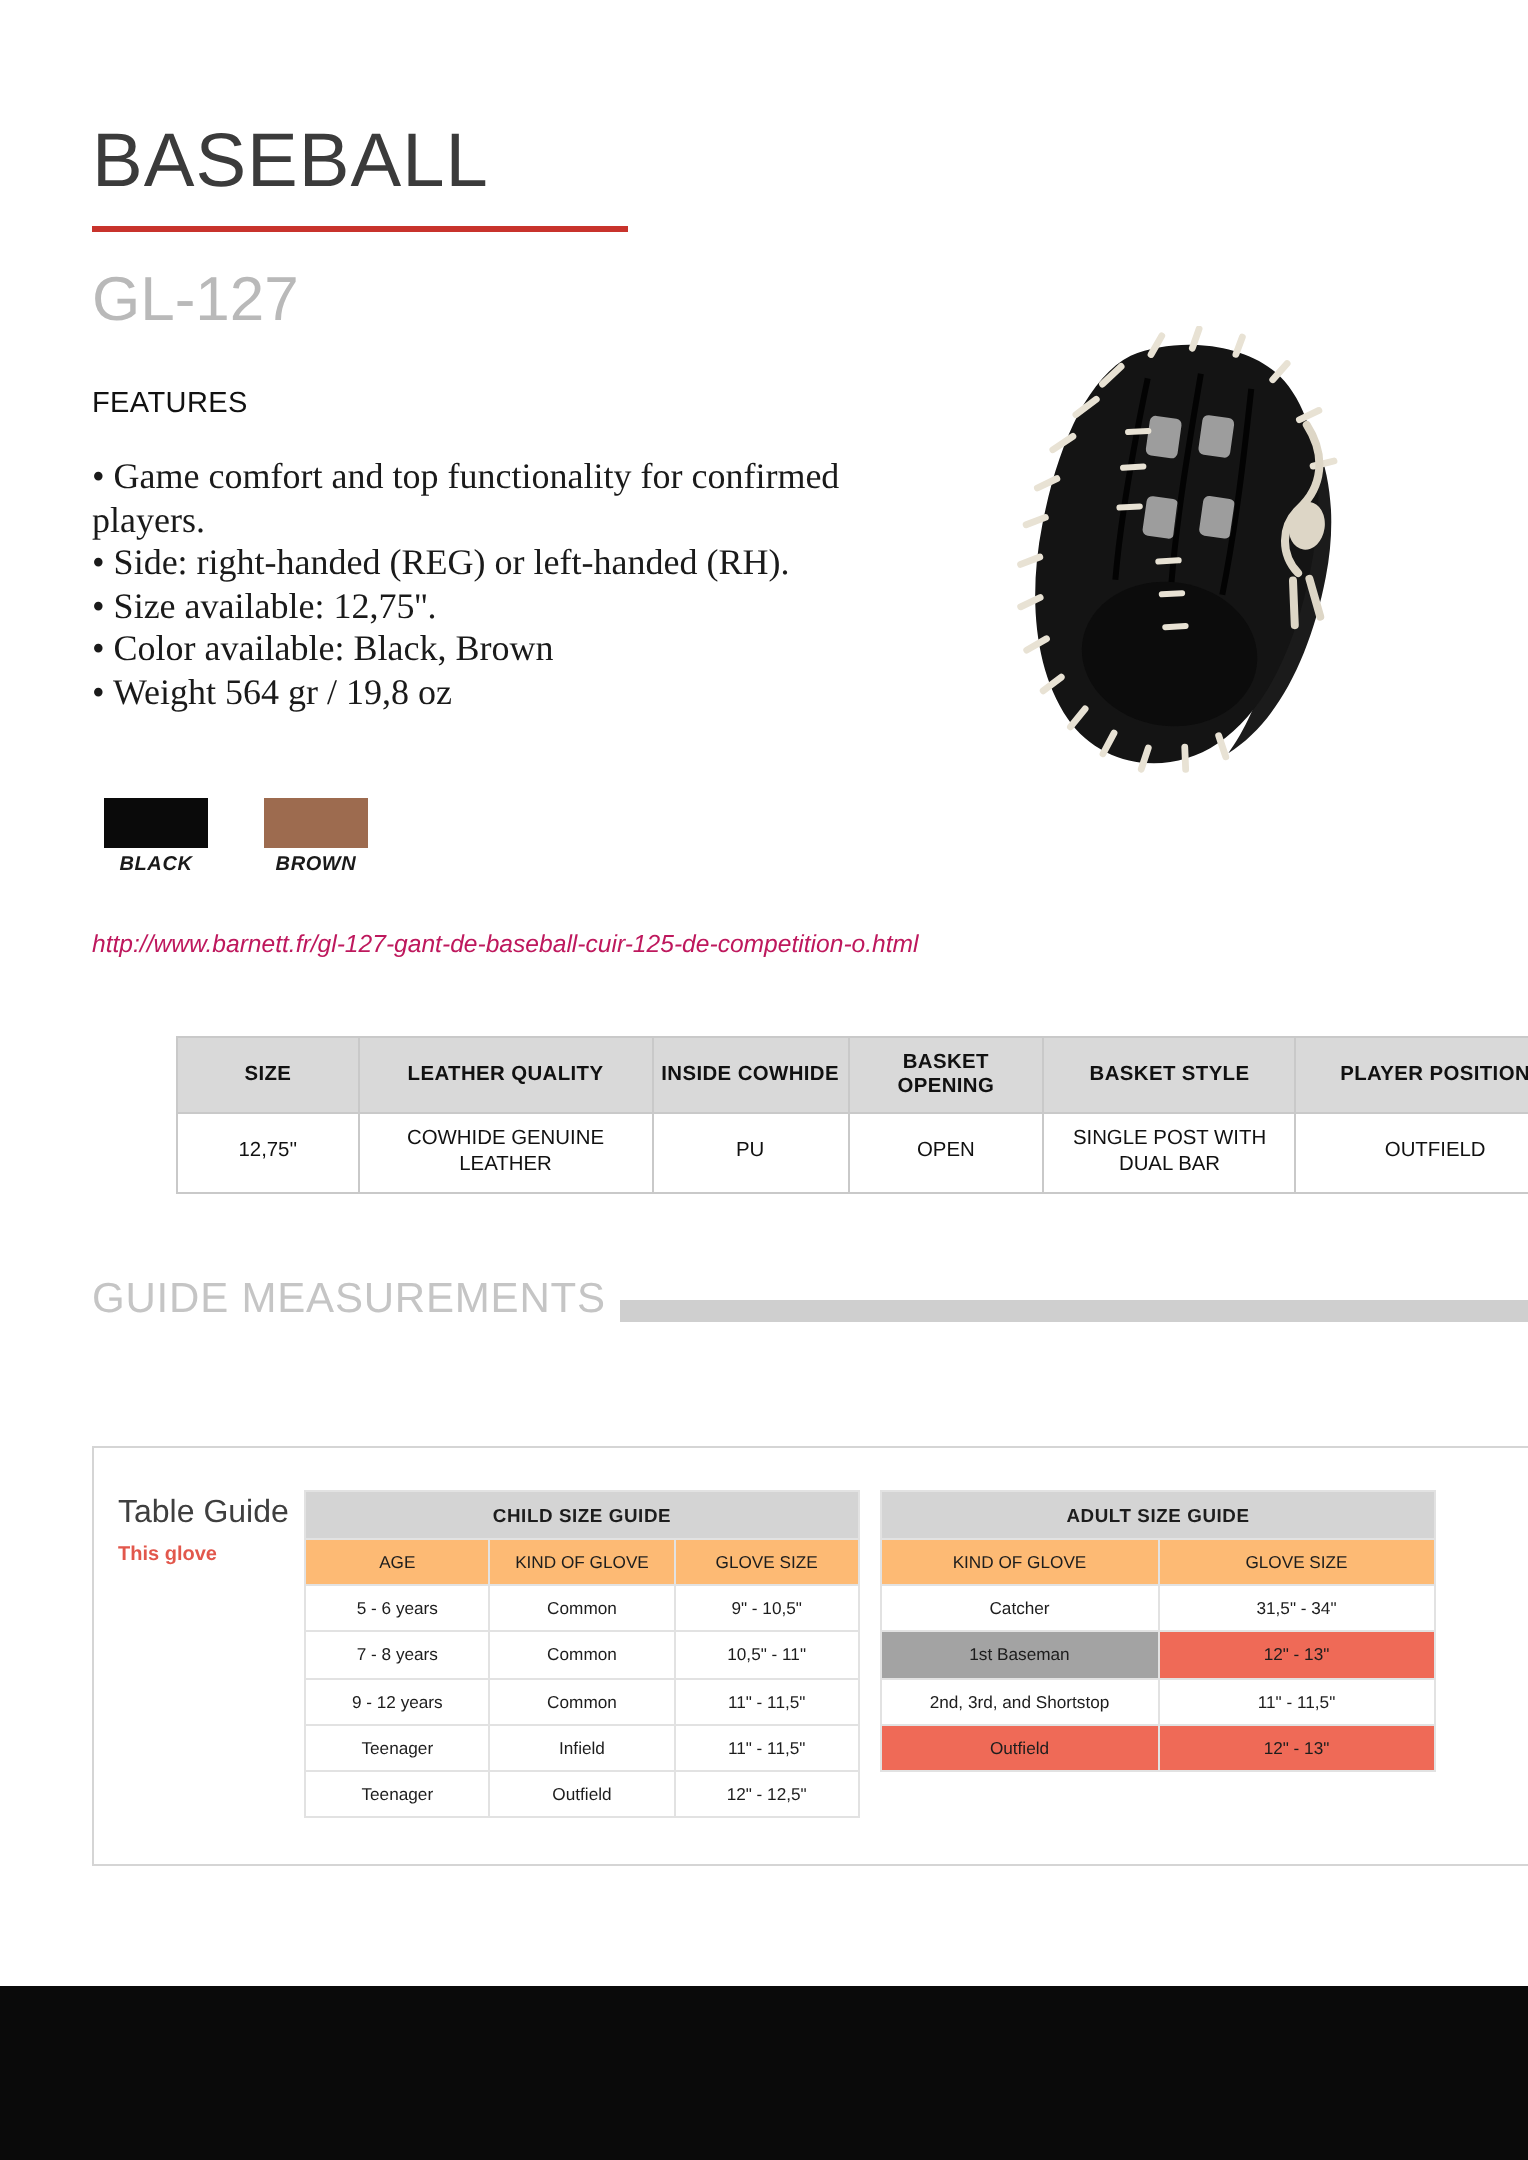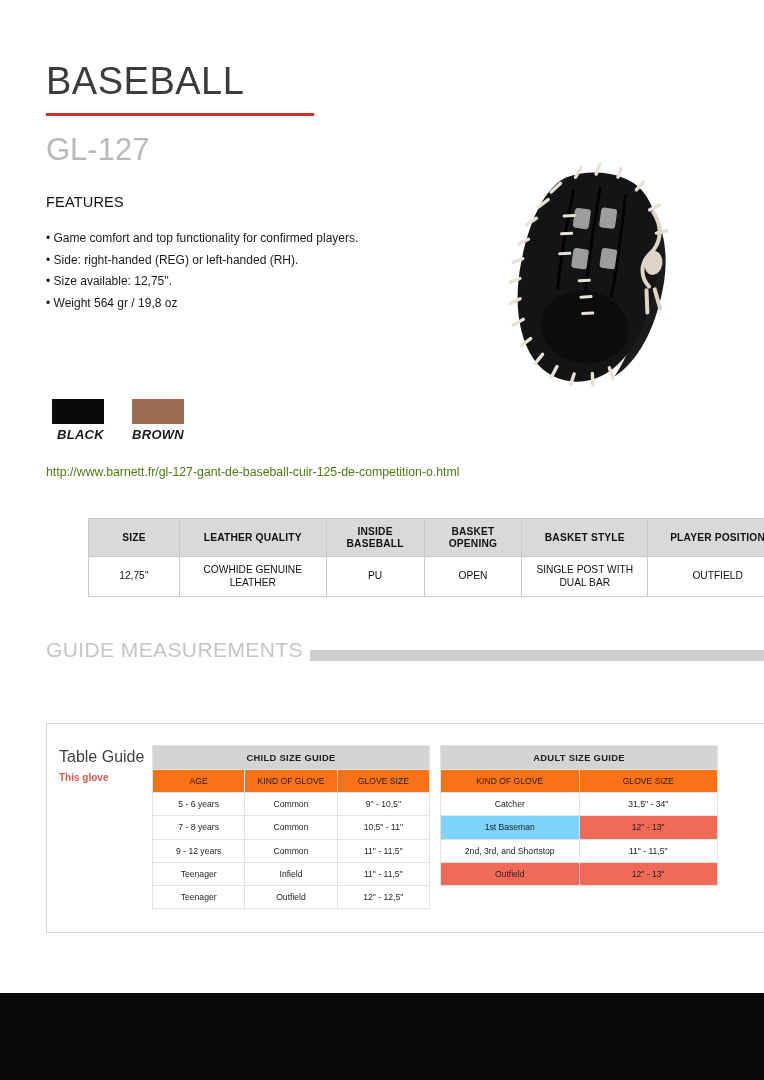--- a/index.html
+++ b/index.html
@@ -47,46 +47,48 @@
     left: 46px; top: 194px;
     font-size: 14.5px;
     font-weight: normal;
     color: #111;
     letter-spacing: 0.2px;
   }
   .features-list {
     position: absolute;
     left: 46px; top: 228px;
     width: 420px;
-    font-size: 12px;
+    font-size: 18px;
     line-height: 21.5px;
     color: #1a1a1a;
+    font-family: Liberation Serif, serif;
   }
   .features-list p { margin: 0; }
 
   
   .swatches { position: absolute; left: 52px; top: 399px; display: flex; gap: 28px; }
   .swatch-wrap { width: 52px; }
   .swatch { width: 52px; height: 25px; }
   .swatch-label {
     margin-top: 3px;
-    font-size: 13px;
+    font-size: 10px;
     font-style: italic;
     font-weight: bold;
     color: #1a1a1a;
-    text-align: right;
+    text-align: center;
     letter-spacing: 0.3px;
   }
 
   
   .product-url {
     position: absolute;
     left: 46px; top: 465px;
     font-size: 12.3px;
-    color: #4d7c0f;
+    font-style: italic;
+    color: #be185d;
   }
 
   
   .glove-figure {
     position: absolute;
     left: 503px; top: 163px;
     width: 185px; height: 240px;
   }
 
   
@@ -176,21 +178,21 @@
     height: 23.2px;
     font-weight: 400;
   }
   .size-table .banner {
     background: #d4d4d4;
     font-weight: bold;
     font-size: 9.4px;
     letter-spacing: 0.3px;
     height: 24px;
   }
-  .size-table .colhead { background: #f97316; font-weight: 400; font-size: 8.6px; }
+  .size-table .colhead { background: #fdba74; font-weight: 400; font-size: 8.6px; }
   .size-table tr.highlight td { background: #ef6a57; color: #1d1d1d; }
 
   
   .footer {
     position: absolute;
     left: 0; top: 993px;
     width: 764px; height: 87px;
     background: #0a0a0a;
   }
 </style>
@@ -201,20 +203,21 @@
 
   <div class="title">BASEBALL</div>
   <div class="title-rule"></div>
   <div class="subtitle">GL-127</div>
 
   <div class="features-heading">FEATURES</div>
   <div class="features-list">
     <p>• Game comfort and top functionality for confirmed players.</p>
     <p>• Side: right-handed (REG) or left-handed (RH).</p>
     <p>• Size available: 12,75''.</p>
+    <p>• Color available: Black, Brown</p>
     <p>• Weight 564 gr /  19,8 oz</p>
   </div>
 
   <div class="swatches">
     <div class="swatch-wrap">
       <div class="swatch" style="background:#0a0a0a"></div>
       <div class="swatch-label">BLACK</div>
     </div>
     <div class="swatch-wrap">
       <div class="swatch" style="background:#9d6b4f"></div>
@@ -288,21 +291,21 @@
       <path d="M152,118 L160,136" stroke="#ddd6c6" stroke-width="4" stroke-linecap="round"></path>
       <path d="M144,120 L148,142" stroke="#ddd6c6" stroke-width="4" stroke-linecap="round"></path>
     </g>
   </svg>
 
   <table class="spec-table">
     <thead>
       <tr>
         <th style="width:13%">SIZE</th>
         <th style="width:21%">LEATHER QUALITY</th>
-        <th style="width:14%">INSIDE BASEBALL</th>
+        <th style="width:14%">INSIDE COWHIDE</th>
         <th style="width:14%">BASKET OPENING</th>
         <th style="width:18%">BASKET STYLE</th>
         <th style="width:20%">PLAYER POSITION</th>
       </tr>
     </thead>
     <tbody>
       <tr>
         <td>12,75''</td>
         <td>COWHIDE GENUINE LEATHER</td>
         <td>PU</td>
@@ -369,21 +372,21 @@
         <th class="colhead" style="width:52%">KIND OF GLOVE</th>
         <th class="colhead" style="width:48%">GLOVE SIZE</th>
       </tr>
     </thead>
     <tbody>
       <tr>
         <td>Catcher</td>
         <td>31,5" - 34"</td>
       </tr>
       <tr class="highlight">
-        <td style="background: #7dd3fc;">1st Baseman</td>
+        <td style="background: #a3a3a3;">1st Baseman</td>
         <td style="background: rgb(239, 106, 87);">12" - 13"</td>
       </tr>
       <tr>
         <td>2nd, 3rd, and Shortstop</td>
         <td>11" - 11,5"</td>
       </tr>
       <tr class="highlight">
         <td style="background: rgb(239, 106, 87);">Outfield</td>
         <td style="background: rgb(239, 106, 87);">12" - 13"</td>
       </tr>

